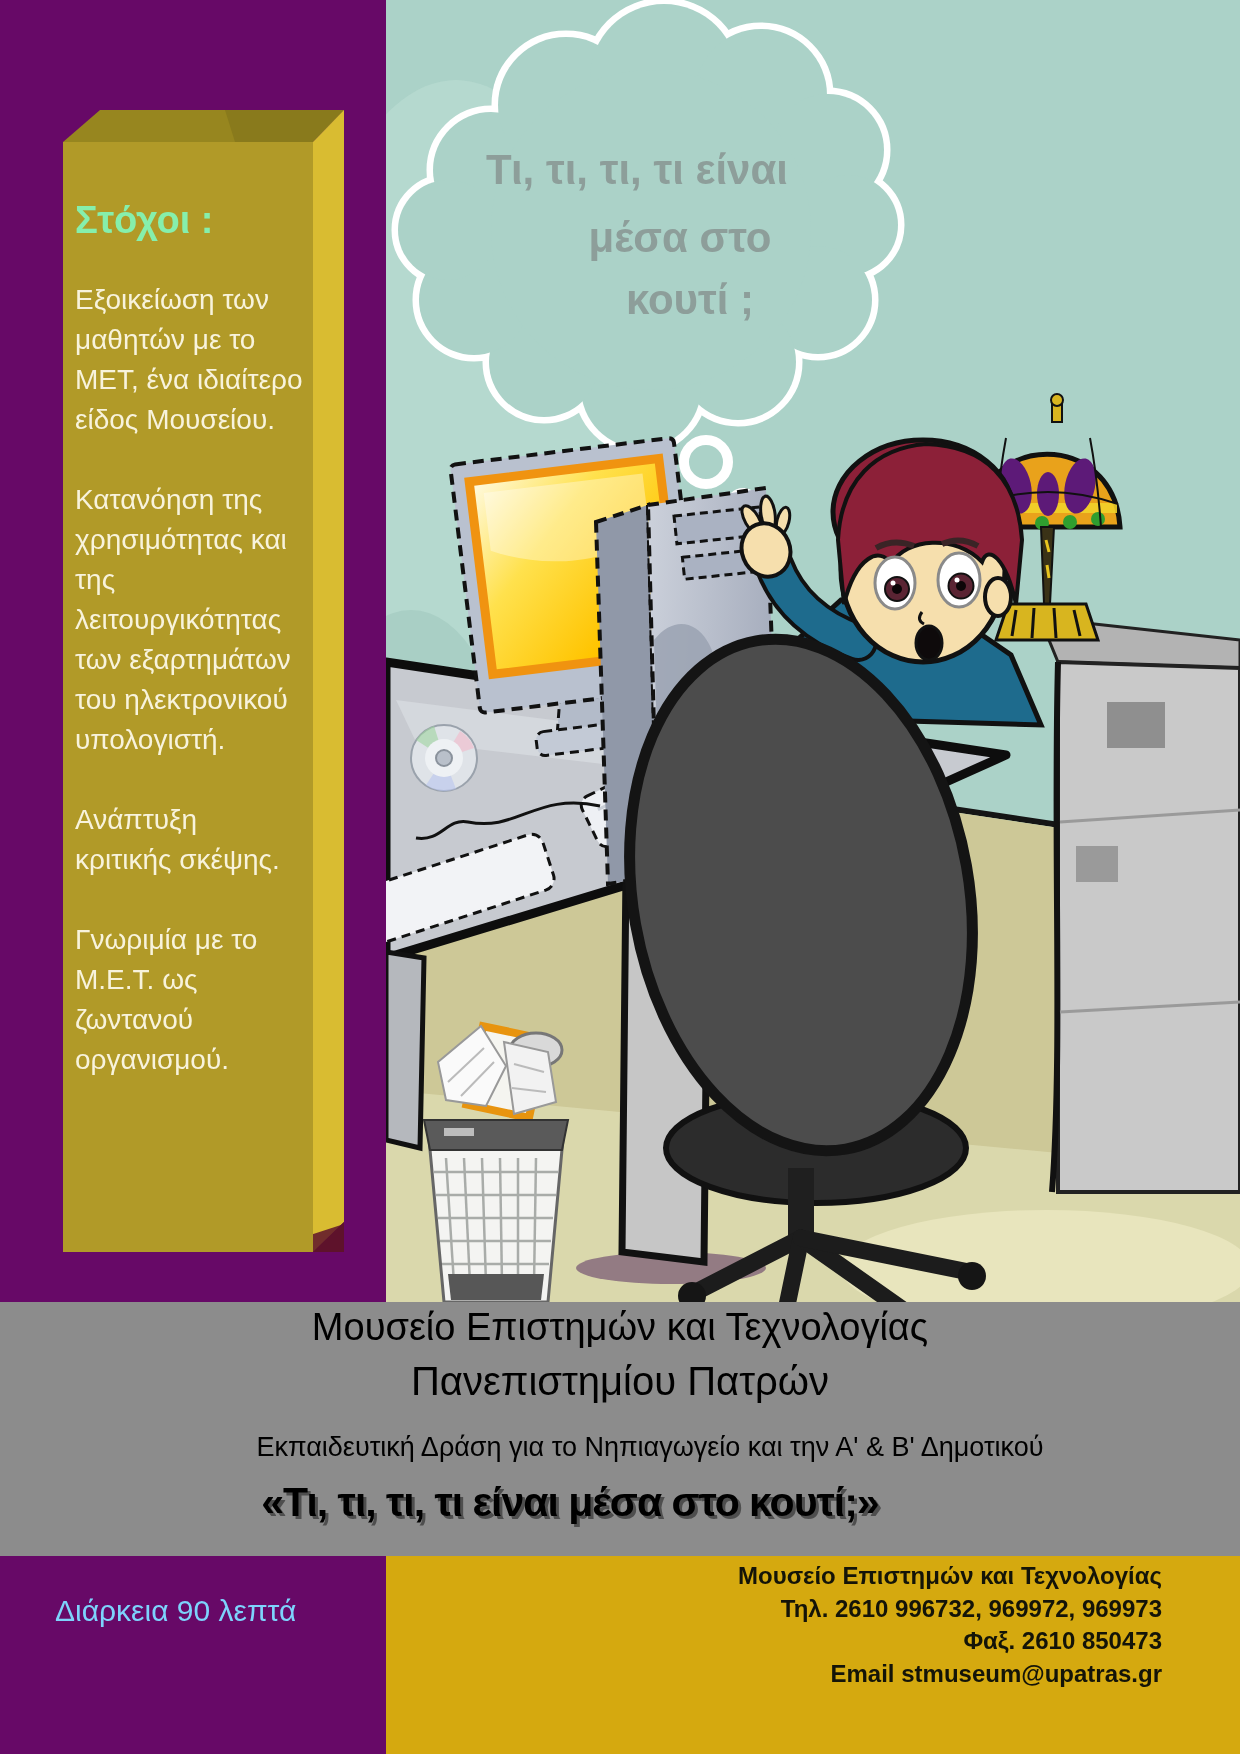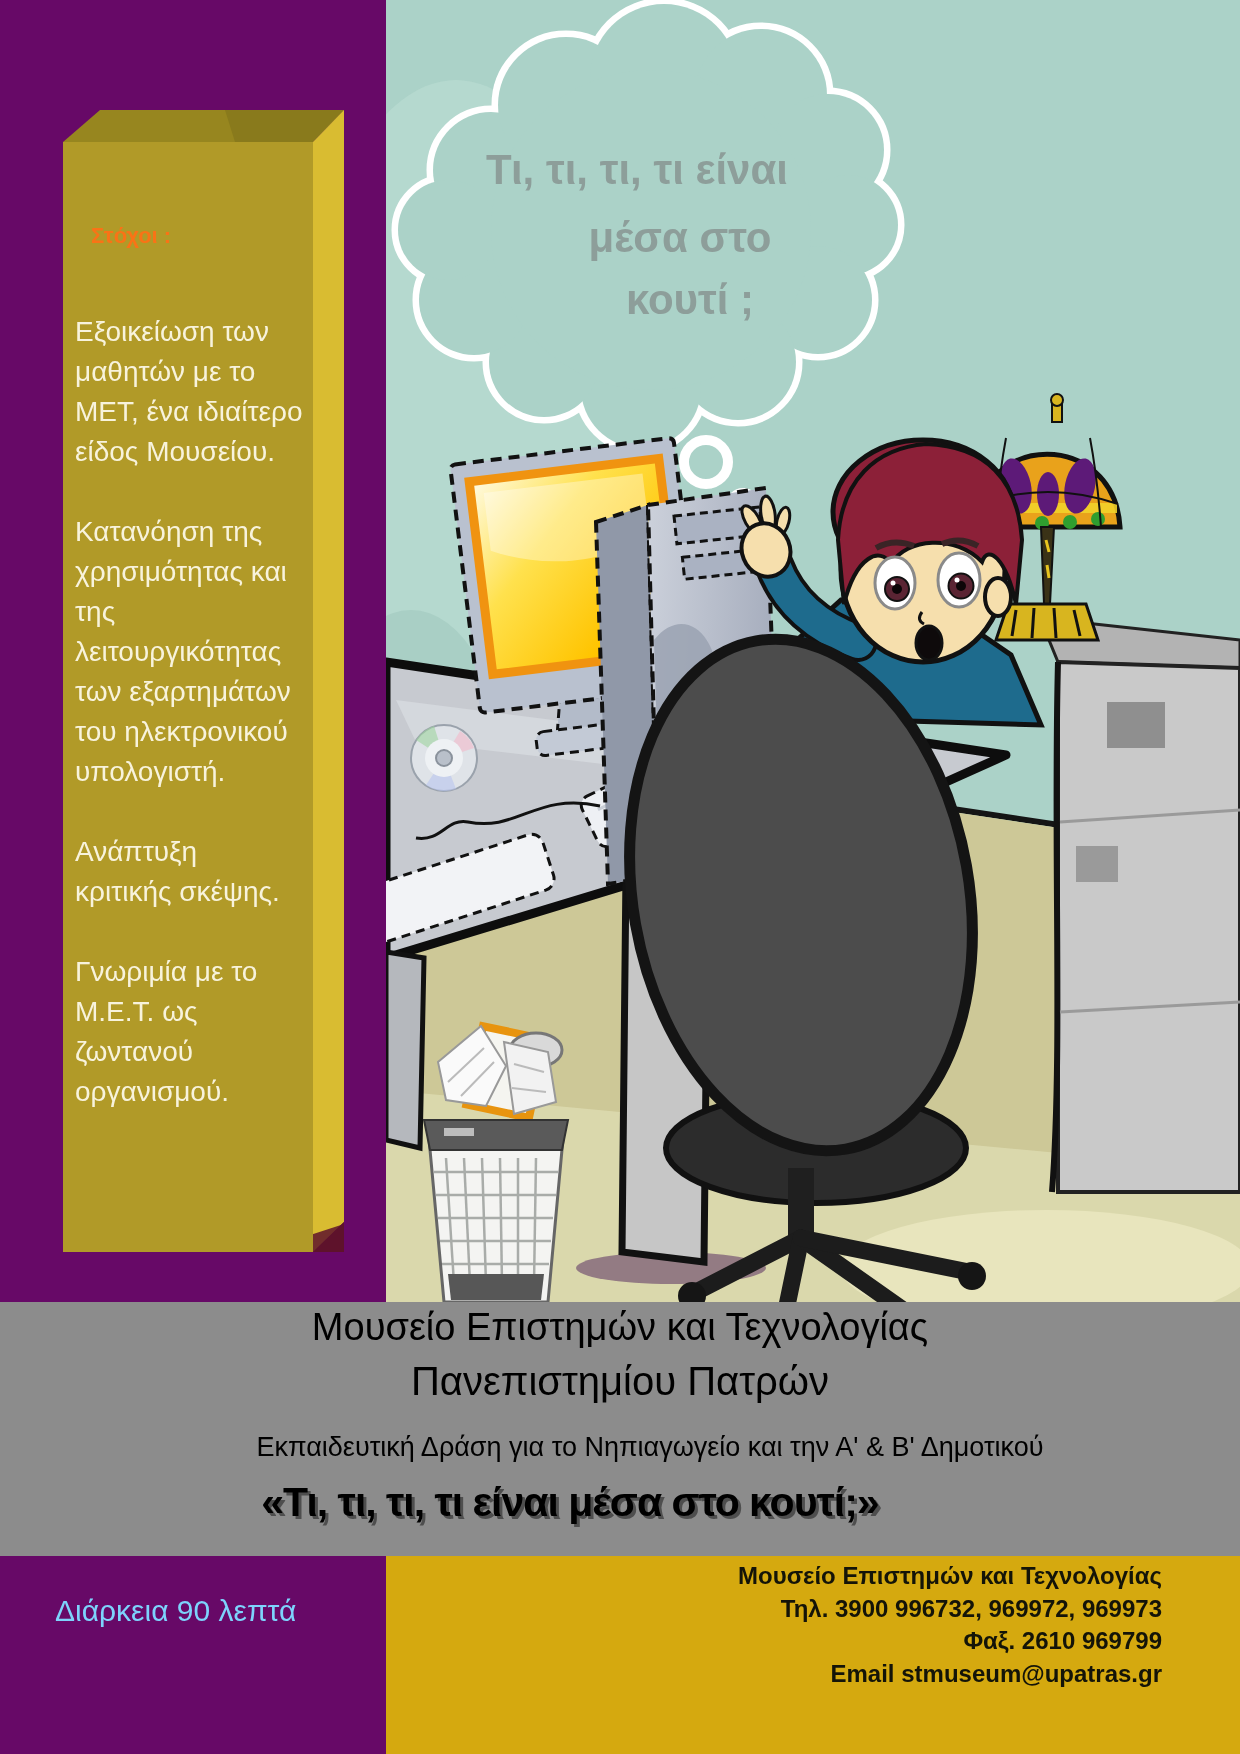--- a/index.html
+++ b/index.html
@@ -7,21 +7,21 @@
     position:relative;width:1240px;height:1754px;overflow:hidden;
     font-family:"Liberation Sans",sans-serif;background:#670967;
   }
   
   .sidebar{position:absolute;left:0;top:0;width:386px;height:1302px;background:#670967;}
   .box3d-svg{position:absolute;left:0;top:0;}
   .box-text{
     position:absolute;left:75px;top:160px;width:234px;
     color:#f8f3dc;font-size:28px;line-height:40px;white-space:pre-line;
   }
-  .box-text h2{margin:16px;font-size:22px;font-weight:bold;color:#f97316;line-height:40px;}
+  .box-text h2{margin:0;font-size:38px;font-weight:bold;color:#86efac;line-height:40px;}
   .box-text p{margin:0;}
   .p1{margin-top:10px;}
   .p2{margin-top:92px;}
   .p3{margin-top:70px;}
   .p4{margin-top:61px;}
   .p5{margin-top:64px;}
   
   .scene{position:absolute;left:386px;top:0;width:939px;height:1302px;background:#abd2c8;}
   
   .band-gray{position:absolute;left:0;top:1302px;width:1240px;height:254px;background:#8c8c8c;color:#ffffff;}
@@ -317,19 +317,19 @@
   <div class="band-line bl2">Πανεπιστημίου Πατρών</div>
   <div class="band-line bl3">Εκπαιδευτική Δράση για το Νηπιαγωγείο και την Α' &amp; Β' Δημοτικού</div>
   <div class="band-line bl4">«Τι, τι, τι, τι είναι μέσα στο κουτί;»</div>
 
   <footer>
     <div class="band-bottom-purple"></div>
     <div class="duration">Διάρκεια  90 λεπτά</div>
     <div class="band-bottom-gold"></div>
     <div class="contact">
       <div>Μουσείο Επιστημών και Τεχνολογίας</div>
-      <div>Τηλ. 3900 996732, 969972, 969973</div>
-      <div>Φαξ. 2610 969799</div>
+      <div>Τηλ. 2610 996732, 969972, 969973</div>
+      <div>Φαξ. 2610 850473</div>
       <div>Email stmuseum@upatras.gr</div>
     </div>
   </footer>
 
 </div>
 
 </body></html>

